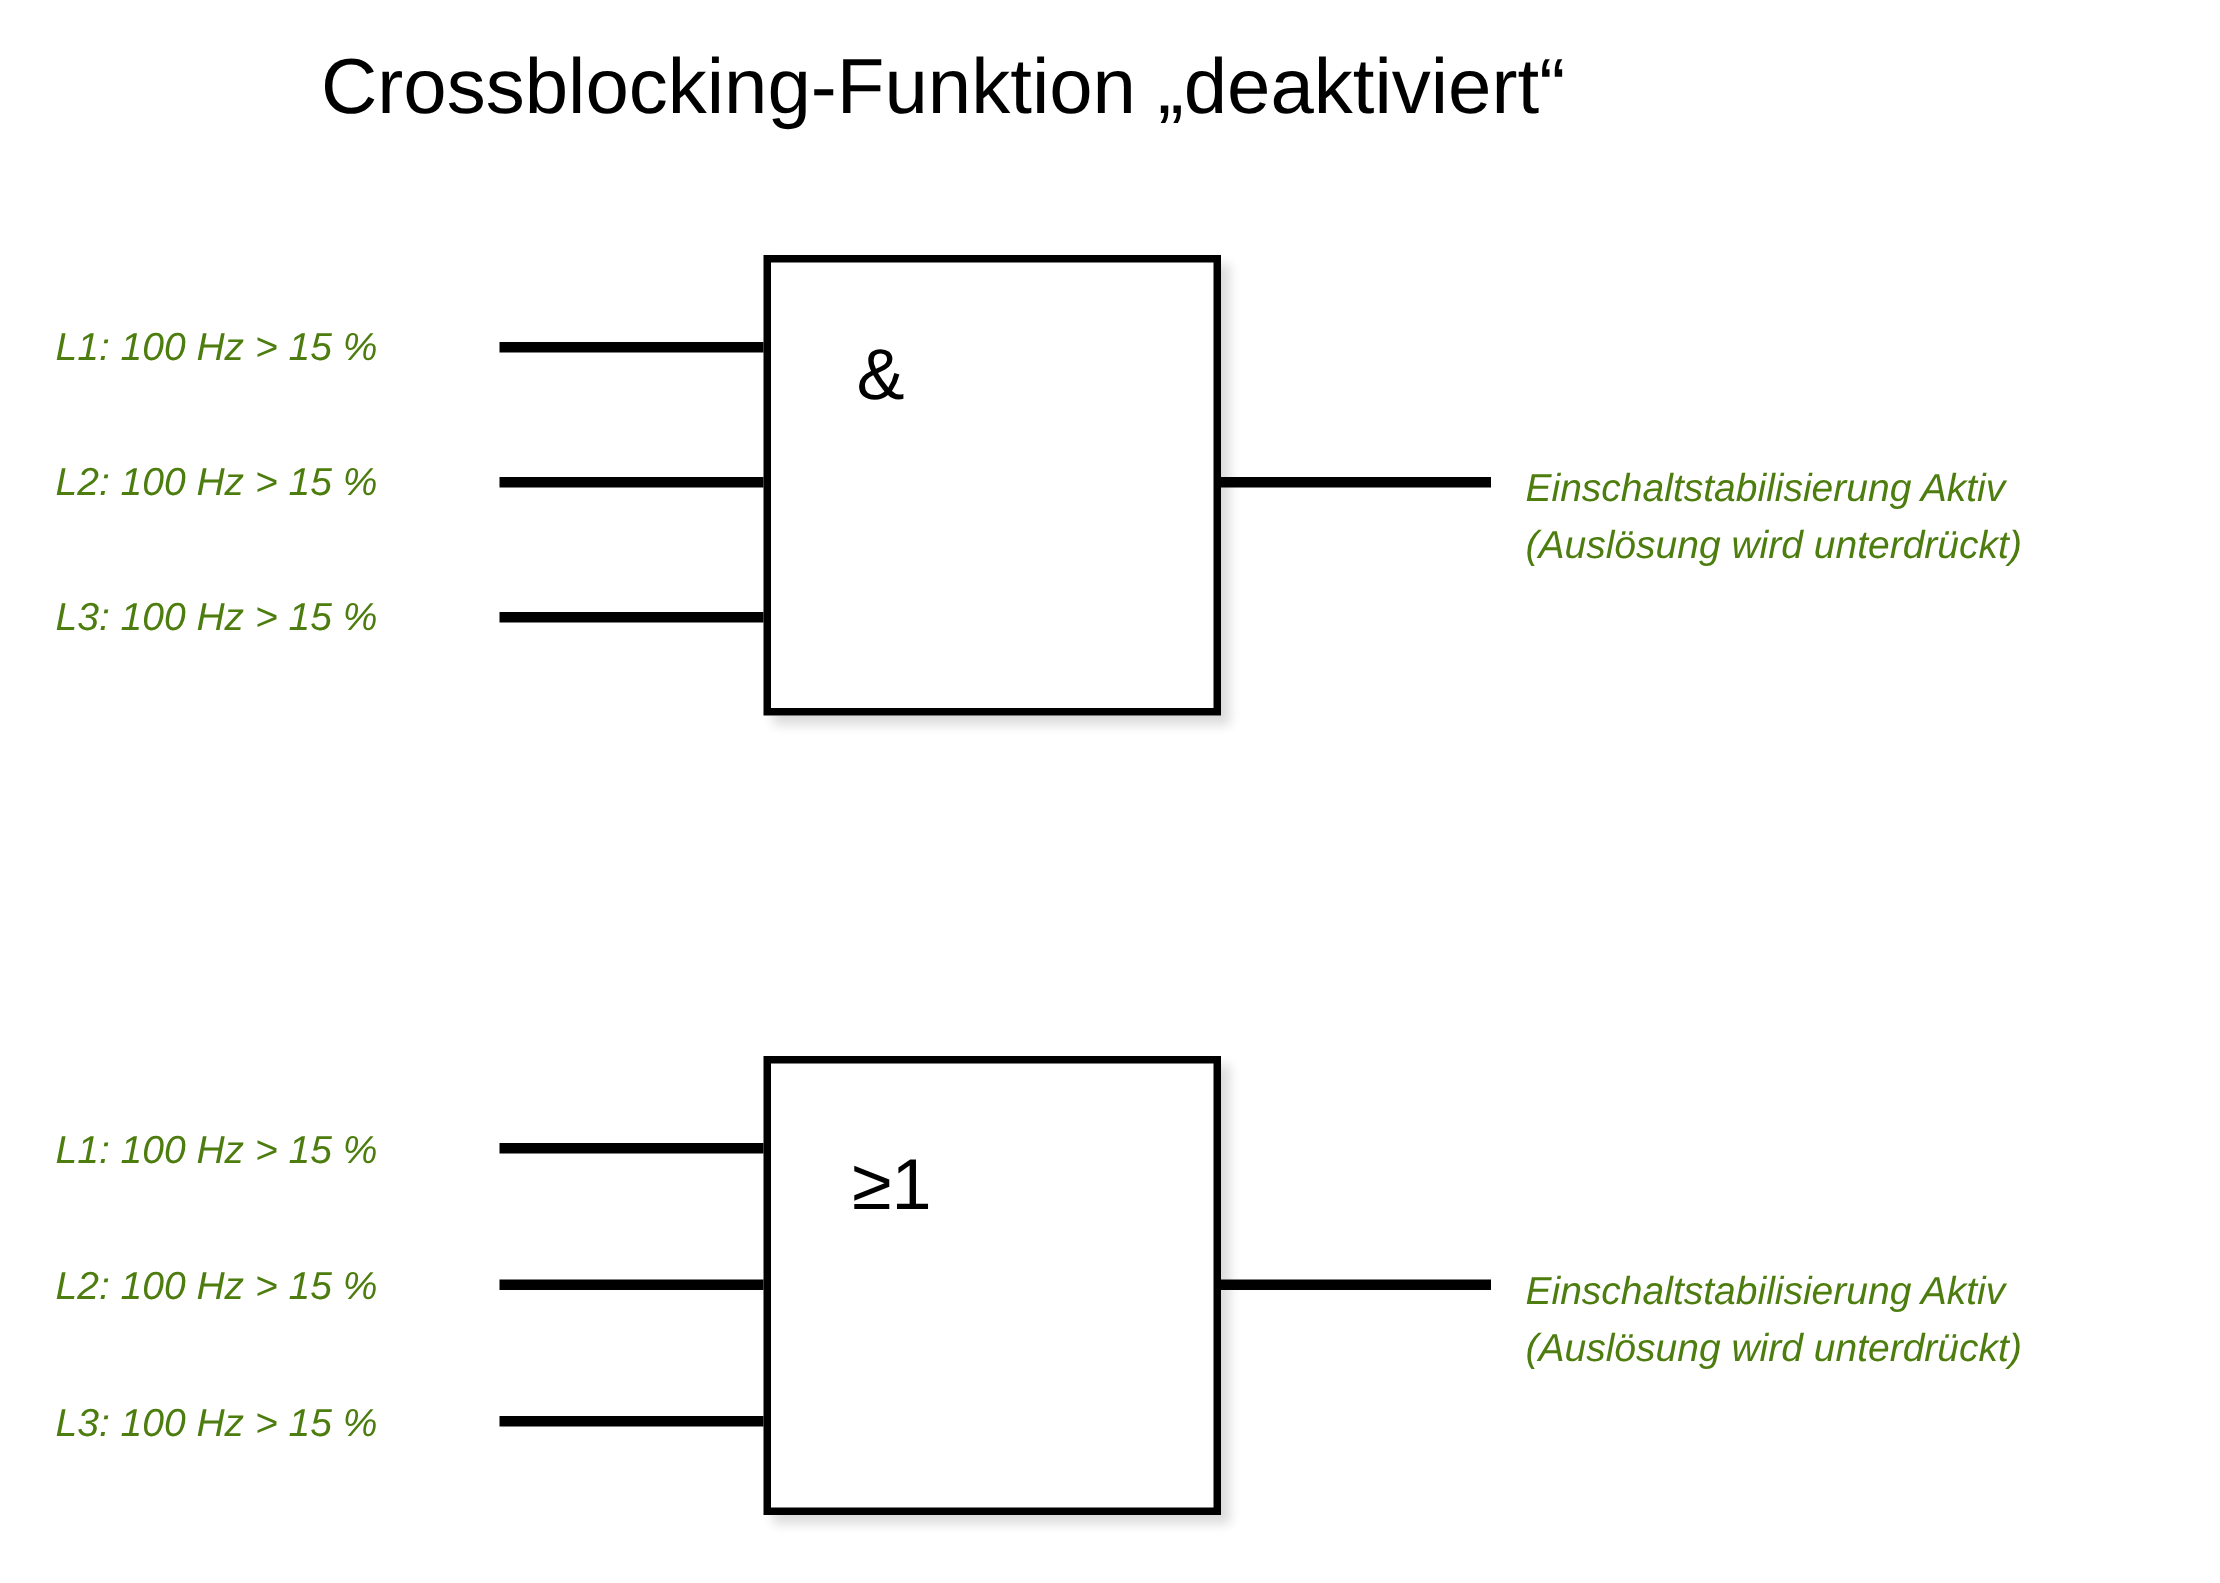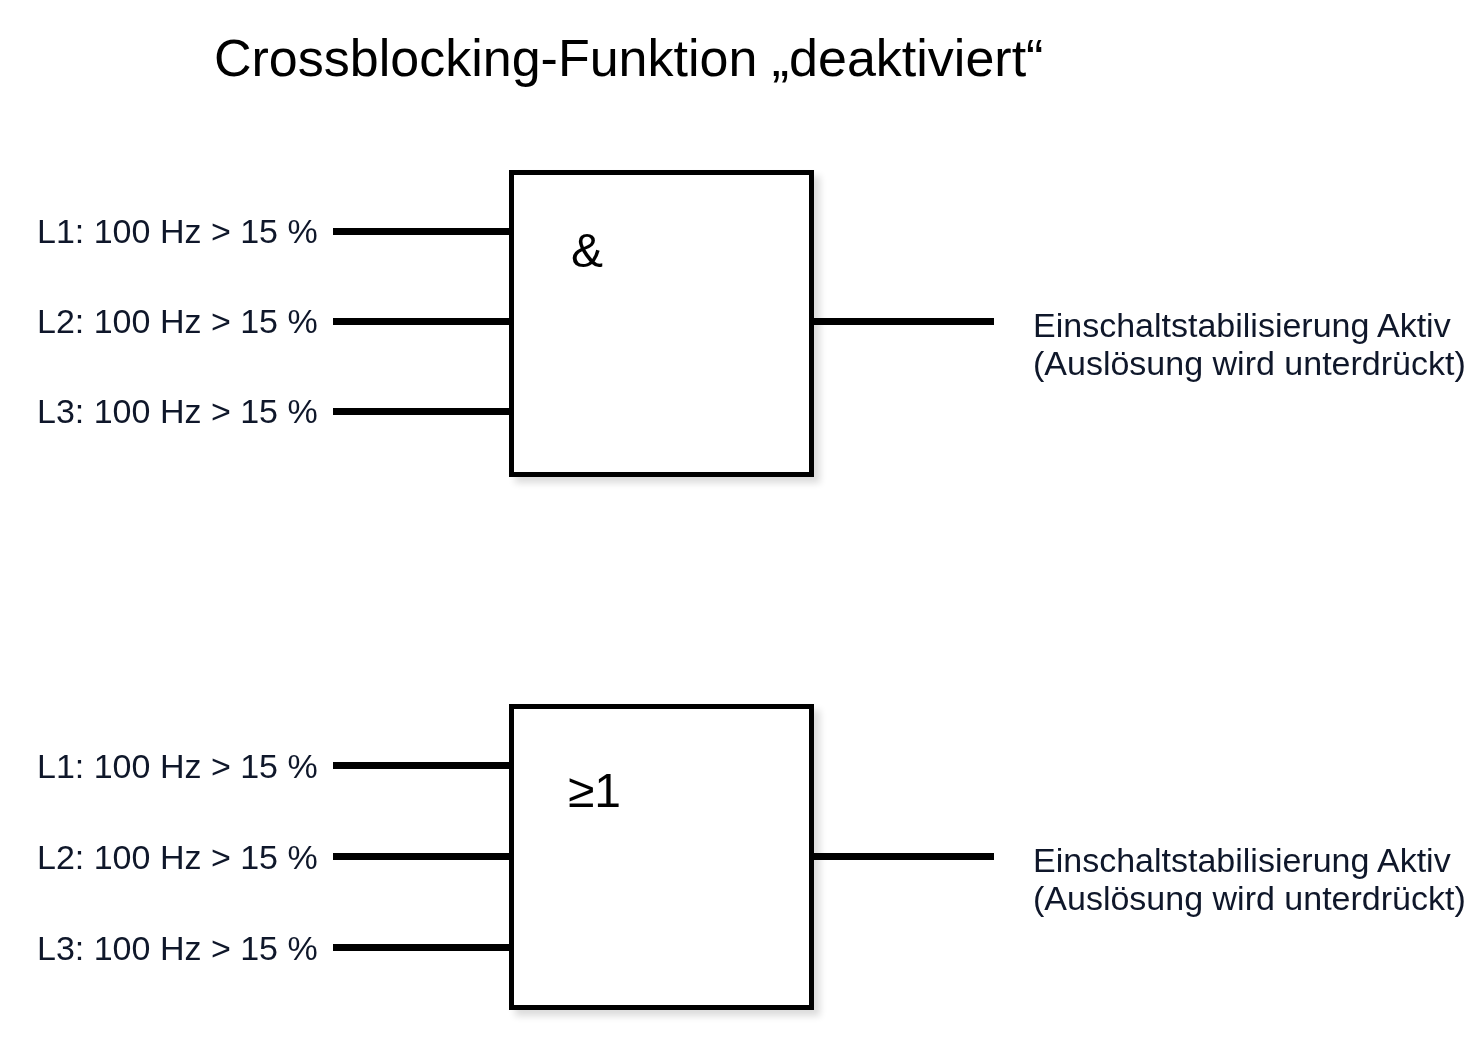--- a/index.html
+++ b/index.html
@@ -50,28 +50,29 @@
   #gate-symbol-or  { left: 568px; top: 767px; }
 
   .wire {
     position: absolute;
     height: 7px;
     background: #000000;
   }
 
   .io-label {
     position: absolute;
-    font-size: 34px;
+    font-size: 26px;
     line-height: 38px;
     white-space: nowrap;
-    color: #0f172a;
+    color: #4d7c0f;
+    font-style: italic;
   }
   .input-label { left: 37px; }
   .output-label { left: 1017px; }
-  .output-label .line { display: block; margin-left: 16px; }
+  .output-label .line { display: block; }
 </style>
 </head>
 <body>
 
 <div id="page">
 
   <div class="title" id="title-top">Crossblocking-Funktion „deaktiviert“</div>
 
   <div class="io-label input-label" style="top:212px">L1: 100 Hz &gt; 15 %</div>
   <div class="io-label input-label" style="top:302px">L2: 100 Hz &gt; 15 %</div>

